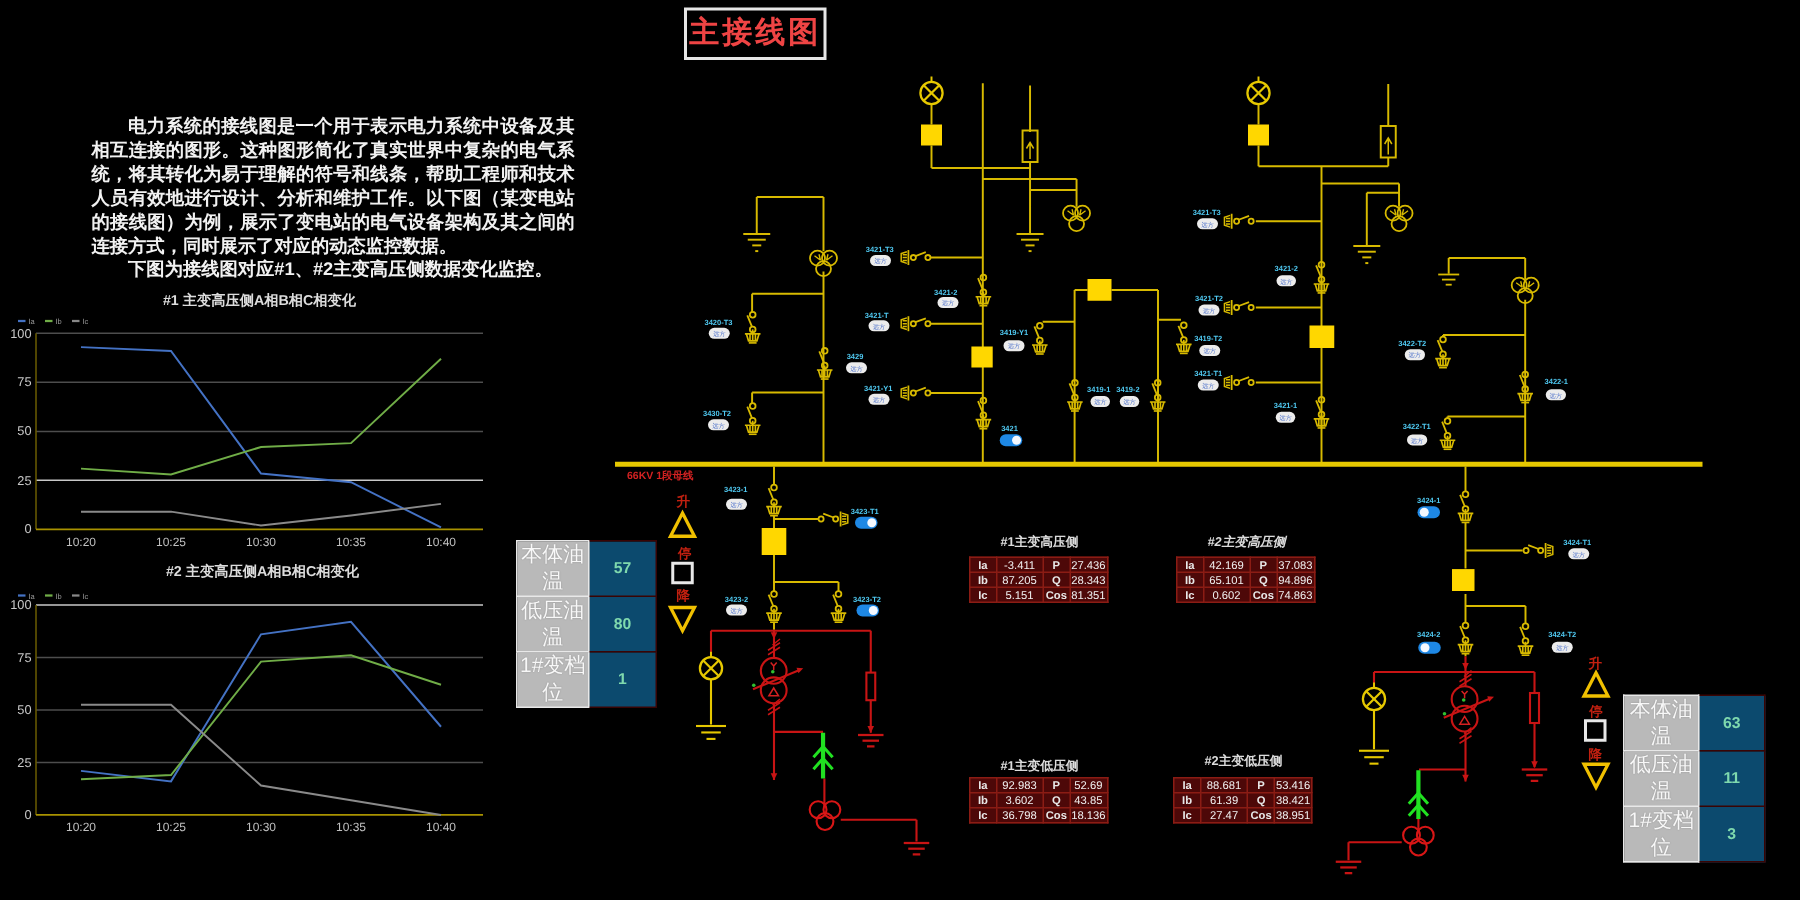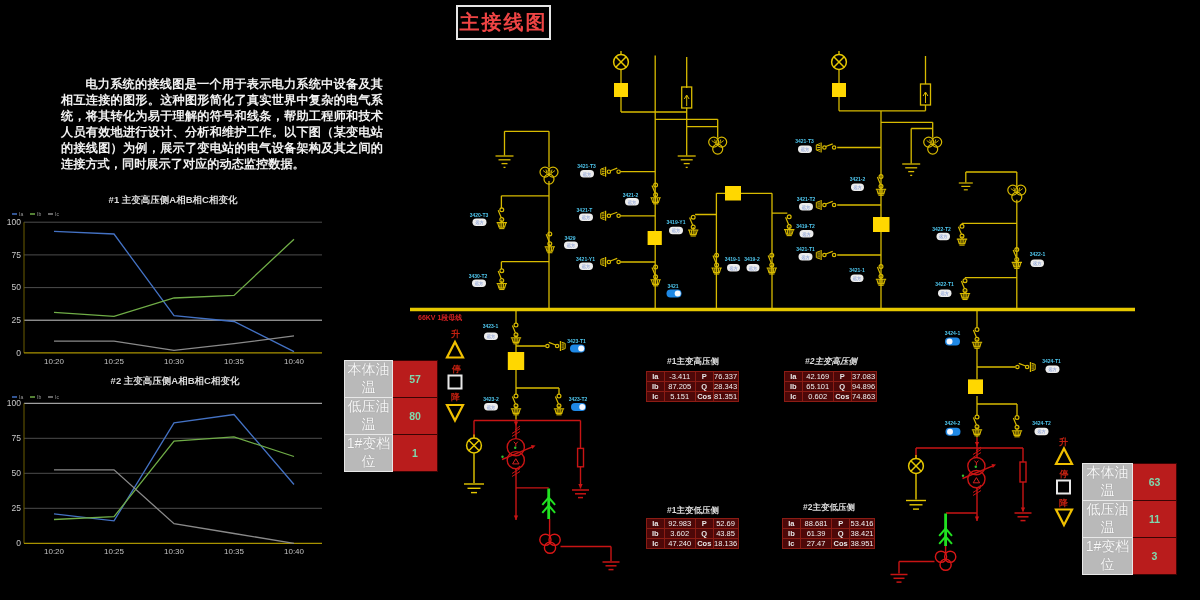--- a/index.html
+++ b/index.html
@@ -8,26 +8,27 @@
 #intro p{margin:0;text-indent:2em;}
 #titlebox{position:absolute;left:456px;top:5px;width:91px;height:31px;border:2px solid #e6e6e6;color:#ef4444;font-size:20px;line-height:30px;text-align:center;white-space:nowrap;font-weight:600;letter-spacing:2px;}
 svg{position:absolute;left:0;top:0;}
 table{border-collapse:collapse;position:absolute;}
 .dt{background:#4d0808;}
 .dt td{border:1px solid #8b1c14;color:#e8e8e8;font-size:7.5px;text-align:center;padding:0;height:8.8px;font-weight:bold;}
 .dt td.num{font-weight:normal;color:#f0f0f0;}
 .dtitle{position:absolute;color:#dcdcdc;font-size:8.5px;font-weight:bold;width:94px;text-align:center;}
 .ct td{font-size:14px;text-align:center;padding:0;}
 .ct td.lbl{background:#b9b9b9;border:1px solid #e8e8e8;color:#f8f8f8;text-shadow:0 0 1px #888;}
-.ct td.val{background:#b91c1c;border:1px solid #3a0404;color:#7fd9ae;font-weight:bold;font-size:10.5px;}
+.ct td.val{background:#0c4a6e;border:1px solid #3a0404;color:#7fd9ae;font-weight:bold;font-size:10.5px;}
 </style>
 </head>
 <body>
 <div id="intro">
 <p>电力系统的接线图是一个用于表示电力系统中设备及其相互连接的图形。这种图形简化了真实世界中复杂的电气系统，将其转化为易于理解的符号和线条，帮助工程师和技术人员有效地进行设计、分析和维护工作。以下图（某变电站的接线图）为例，展示了变电站的电气设备架构及其之间的连接方式，同时展示了对应的动态监控数据。</p>
+<p>下图为接线图对应#1、#2主变高压侧数据变化监控。</p>
 </div>
 <div id="titlebox">主接线图</div>
 
 <svg id="c1" width="340" height="182" style="left:0;top:190px" viewBox="0 0 340 182">
 <text x="173" y="13" fill="#dcdcdc" font-size="9.5" font-weight="bold" text-anchor="middle">#1 主变高压侧A相B相C相变化</text>
 <g font-size="5" fill="#999">
 <line x1="12" y1="24" x2="17" y2="24" stroke="#4472c4" stroke-width="1.5"></line>
       <text x="19" y="26">Ia</text>
 <line x1="30" y1="24" x2="35" y2="24" stroke="#70ad47" stroke-width="1.5"></line>
       <text x="37" y="26">Ib</text>
@@ -452,21 +453,21 @@
 </g>
 </svg>
 
 <div class="dtitle" style="left:646px;top:356px;">#1主变高压侧</div>
 <table class="dt" style="left:646px;top:370.5px;width:92.5px;">
 <tbody>
       <tr>
         <td style="width:19px">Ia</td>
         <td class="num" style="width:32px">-3.411</td>
         <td style="width:17.5px">P</td>
-        <td class="num" style="width:24px">76.337</td>
+        <td class="num" style="width:24px">27.436</td>
       </tr>
 <tr>
         <td>Ib</td>
         <td class="num">87.205</td>
         <td>Q</td>
         <td class="num">28.343</td>
       </tr>
 <tr>
         <td>Ic</td>
         <td class="num">5.151</td>
@@ -508,21 +509,21 @@
         <td class="num" style="width:24px">52.69</td>
       </tr>
 <tr>
         <td>Ib</td>
         <td class="num">3.602</td>
         <td>Q</td>
         <td class="num">43.85</td>
       </tr>
 <tr>
         <td>Ic</td>
-        <td class="num">47.240</td>
+        <td class="num">36.798</td>
         <td>Cos</td>
         <td class="num">18.136</td>
       </tr>
 </tbody>
   </table>
 <div class="dtitle" style="left:782px;top:502px;">#2主变低压侧</div>
 <table class="dt" style="left:782px;top:518px;width:93px;">
 <tbody>
       <tr>
         <td style="width:19px">Ia</td>

